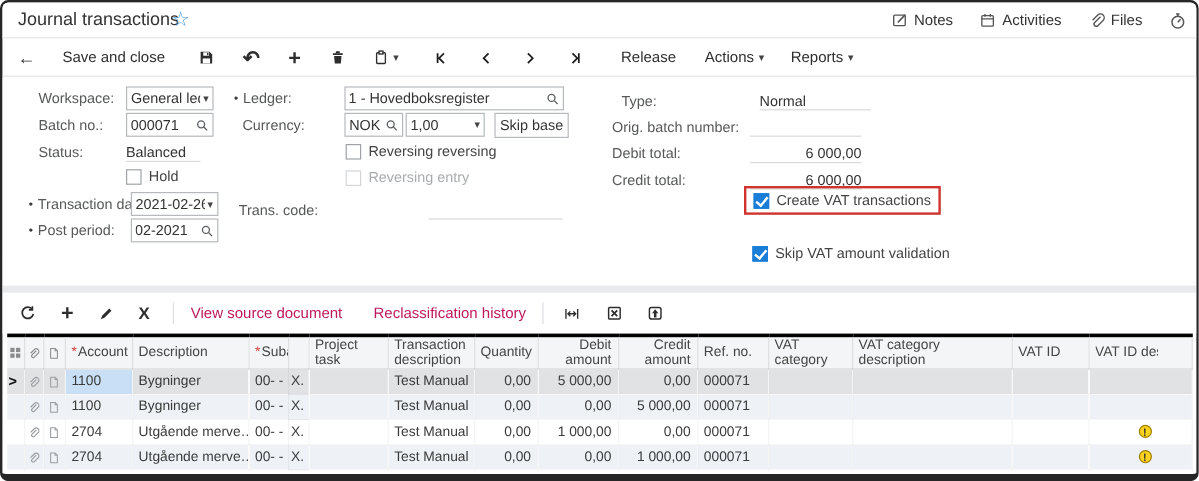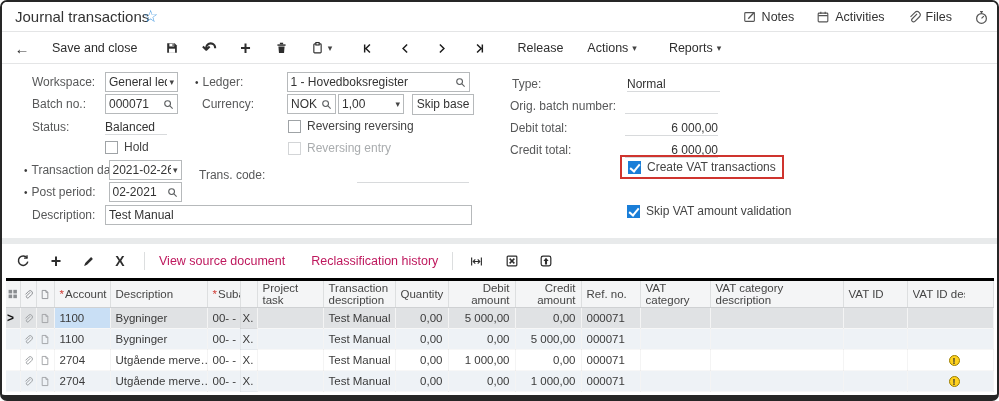--- a/index.html
+++ b/index.html
@@ -175,21 +175,21 @@
           <svg width="13" height="13" viewBox="0 0 16 16" fill="none" stroke="#1d1d1d" stroke-width="1.8">
             <path d="M5 3 L10 8 L5 13 M11.5 3 V13"></path>
           </svg>
         </span>
     </div>
     <div class="tool txt" style="margin-left:14px">Release</div>
     <div class="tool txt" style="margin-left:16px">
       <span>Actions</span>
         <span class="caret">▾</span>
     </div>
-    <div class="tool txt" style="margin-left:24px">
+    <div class="tool txt" style="margin-left:14px">
       <span>Reports</span>
         <span class="caret">▾</span>
     </div>
   </div>
 
   <div class="form">
 
     <div class="col" style="left:22px;width:460px">
       <div class="frow" style="left:8px;top:7px">
         <span class="lbl" style="width:73px">Workspace:</span>
@@ -230,26 +230,20 @@
         <span class="bullet">•</span>
         <span class="lbl" style="width:77px">Post period:</span>
         <div class="inp" style="width:73px">
           <input value="02-2021" style="">
           <span class="icon mag">
               <svg width="11" height="11" viewBox="0 0 16 16" fill="none" stroke="#5a5d5f" stroke-width="1.6">
                 <circle cx="6.7" cy="6.7" r="4.2"></circle>
                 <path d="M10 10 L14 14"></path>
               </svg>
             </span>
-        </div>
-      </div>
-      <div class="frow" style="left:8px;top:140px">
-        <span class="lbl" style="width:73px">Description:</span>
-        <div class="inp" style="width:367px">
-          <input value="Test Manual" style="">
         </div>
       </div>
     </div>
 
     <div class="col" style="left:193px;width:290px">
       <div class="frow" style="left:0;top:7px">
         <span class="bullet">•</span>
         <span class="lbl" style="width:84px">Ledger:</span>
         <div class="inp" style="width:183px">
           <input value="1 - Hovedboksregister" style="">
@@ -286,21 +280,21 @@
         <span class="cb disabled"></span>
         <span class="cb-lbl disabled">Reversing entry</span>
       </div>
       <div class="frow" style="left:4px;top:100px">
         <span class="lbl" style="width:158px">Trans. code:</span>
         <span class="ro-val underline" style="width:112px;height:16px"></span>
       </div>
     </div>
 
     <div class="col" style="left:508px;width:300px">
-      <div class="frow" style="left:2px;top:9px">
+      <div class="frow" style="left:8px;top:9px">
         <span class="lbl" style="width:115px">Type:</span>
         <span class="ro-val underline" style="width:93px">Normal</span>
       </div>
       <div class="frow" style="left:0;top:31px">
         <span class="lbl" style="width:115px">Orig. batch number:</span>
         <span class="ro-val underline" style="width:93px;height:15px"></span>
       </div>
       <div class="frow" style="left:0;top:53px">
         <span class="lbl" style="width:115px">Debit total:</span>
         <span class="ro-val underline" style="width:93px;text-align:right">6 000,00</span>

